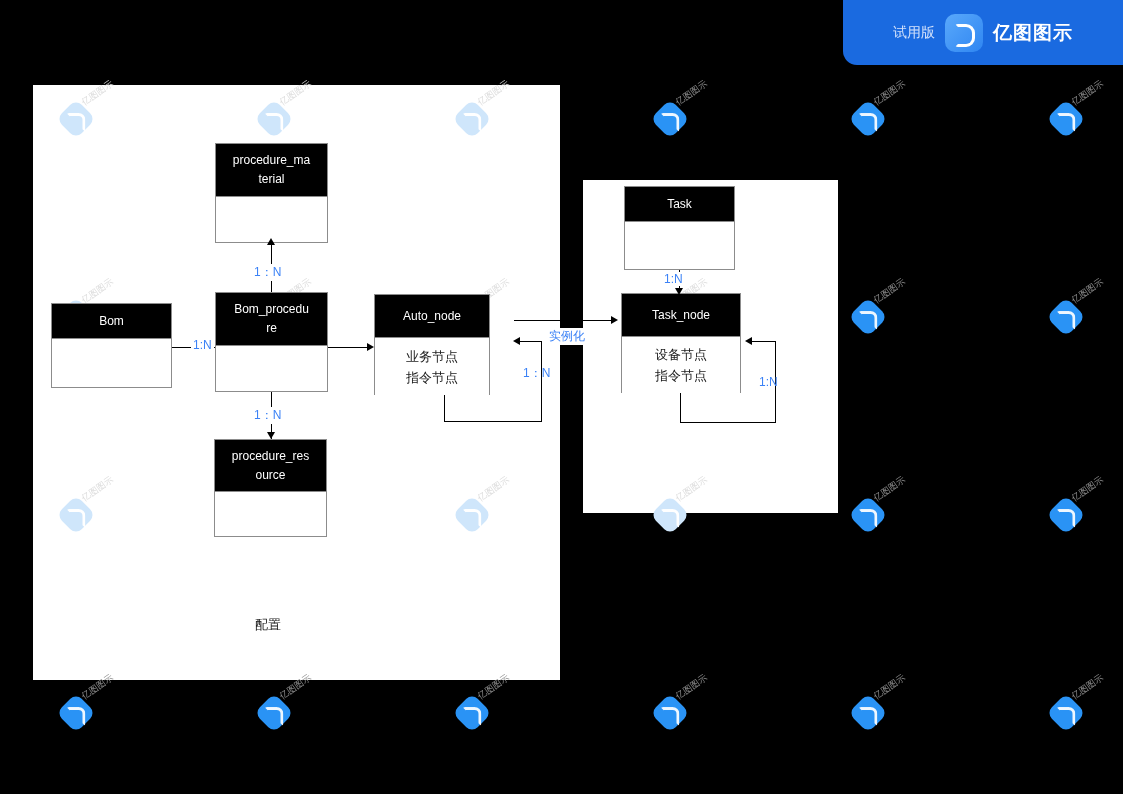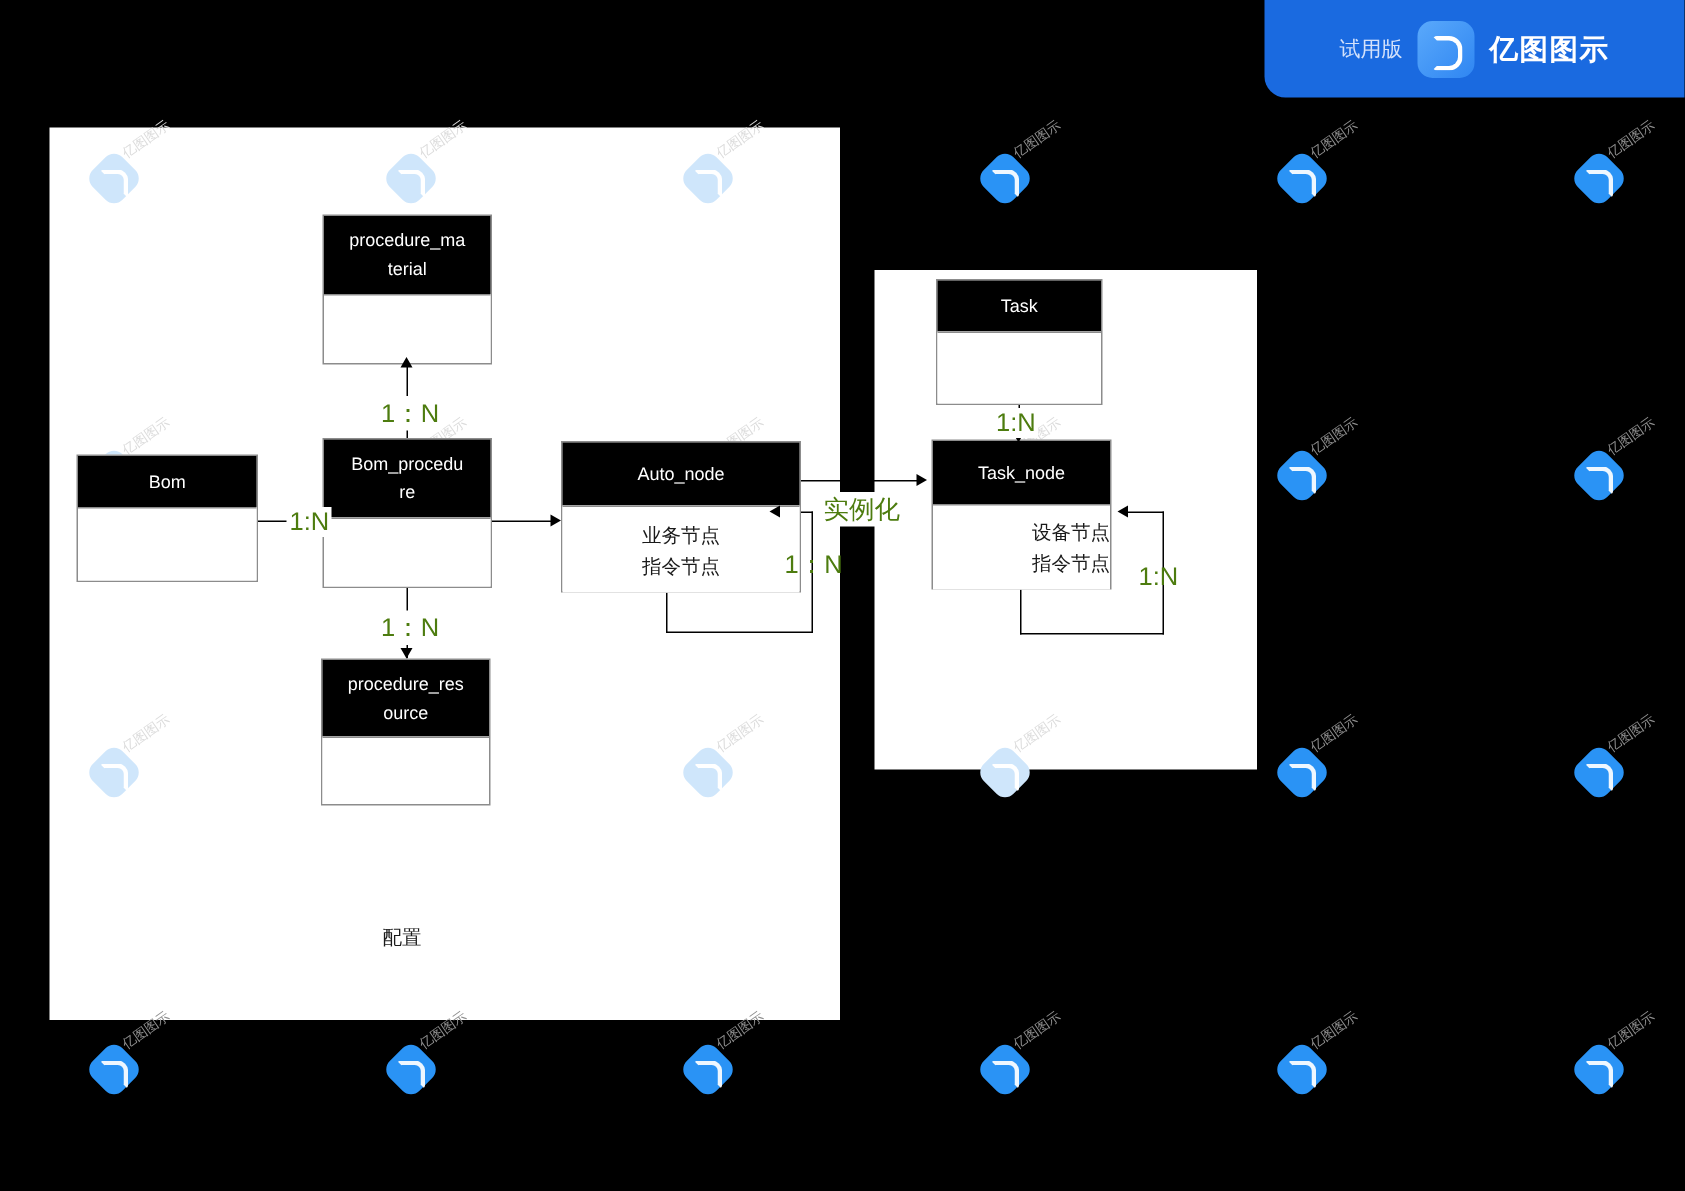--- a/index.html
+++ b/index.html
@@ -56,21 +56,21 @@
     display:flex;flex-direction:column;align-items:center;justify-content:center;
     text-align:center;font-size:13px;line-height:21px;box-sizing:border-box;
     border-top:1px solid #8c8c8c;
   }
 
   
   .ln{position:absolute;background:#000000;z-index:6;}
   .lnh{height:1px;}
   .lnv{width:1px;}
   .edge-label{
-    position:absolute;z-index:7;font-size:17px;color:#4d7c0f;
+    position:absolute;z-index:7;font-size:12px;color:#3b82f6;
     background:transparent;white-space:nowrap;
   }
   .edge-label.onwhite{background:#ffffff;padding:0 2px;}
   .arrow{position:absolute;z-index:7;width:0;height:0;}
   .arrow.up{border-left:4px solid transparent;border-right:4px solid transparent;border-bottom:7px solid #000;}
   .arrow.down{border-left:4px solid transparent;border-right:4px solid transparent;border-top:7px solid #000;}
   .arrow.right{border-top:4px solid transparent;border-bottom:4px solid transparent;border-left:7px solid #000;}
   .arrow.left{border-top:4px solid transparent;border-bottom:4px solid transparent;border-right:7px solid #000;}
 
   .note{position:absolute;z-index:6;font-size:13px;color:#1a1a1a;}
@@ -263,21 +263,21 @@
   <div class="entity" style="left:215px;top:292px;width:113px;height:100px;">
     <div class="hdr" style="height:52px;">
       <span>
         <span>Bom_procedu</span><br>
         <span>re</span>
       </span>
     </div>
     <div class="bdy" style="height:46px;"></div>
   </div>
 
-  <div class="entity" style="left:374px;top:294px;width:160px;height:101px;">
+  <div class="entity" style="left:374px;top:294px;width:116px;height:101px;">
     <div class="hdr" style="height:42px;">
       <span>Auto_node</span>
     </div>
     <div class="bdy" style="height:58px;align-items:center;">
       <span>业务节点</span>
       <span>指令节点</span>
     </div>
   </div>
 
   <div class="entity" style="left:214px;top:439px;width:113px;height:98px;">
@@ -294,21 +294,21 @@
     <div class="hdr" style="height:34px;">
       <span>Task</span>
     </div>
     <div class="bdy" style="height:48px;"></div>
   </div>
 
   <div class="entity" style="left:621px;top:293px;width:120px;height:100px;">
     <div class="hdr" style="height:42px;">
       <span>Task_node</span>
     </div>
-    <div class="bdy" style="height:57px;align-items:flex-end;">
+    <div class="bdy" style="height:57px;">
       <span>设备节点</span>
       <span>指令节点</span>
     </div>
   </div>
 
   <div class="note" style="left:255px;top:616px;">配置</div>
 
   <div class="badge">
     <span class="trial">试用版</span>
     <span class="logo"></span>

